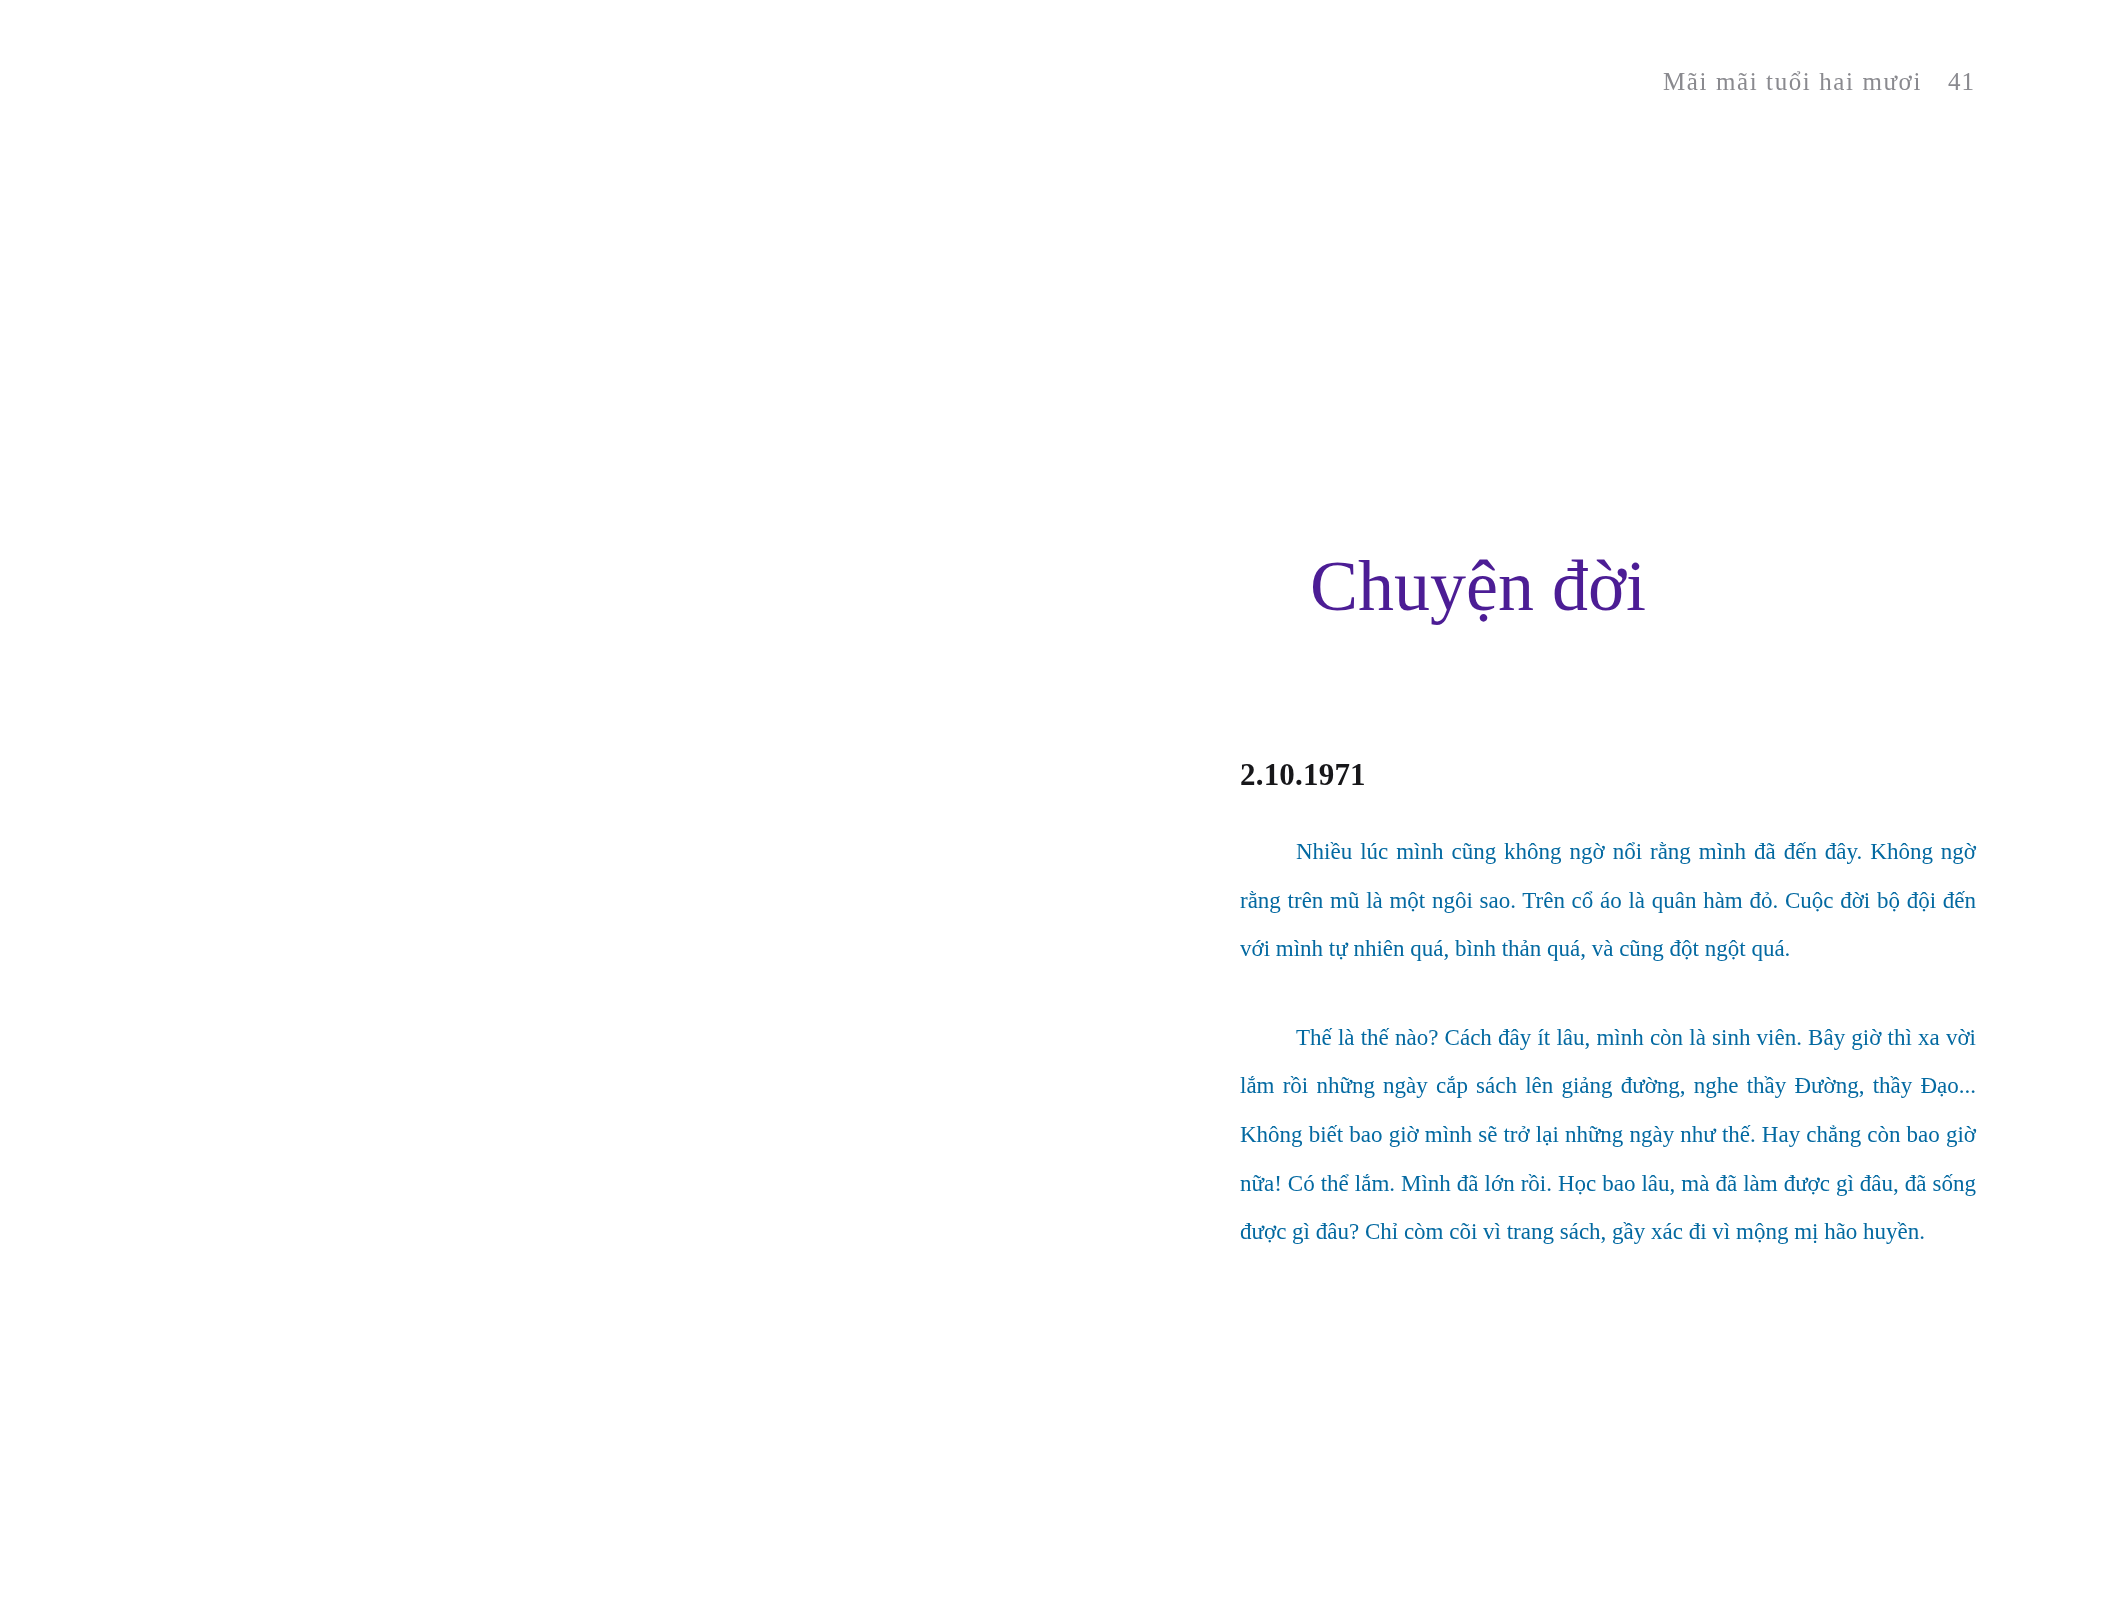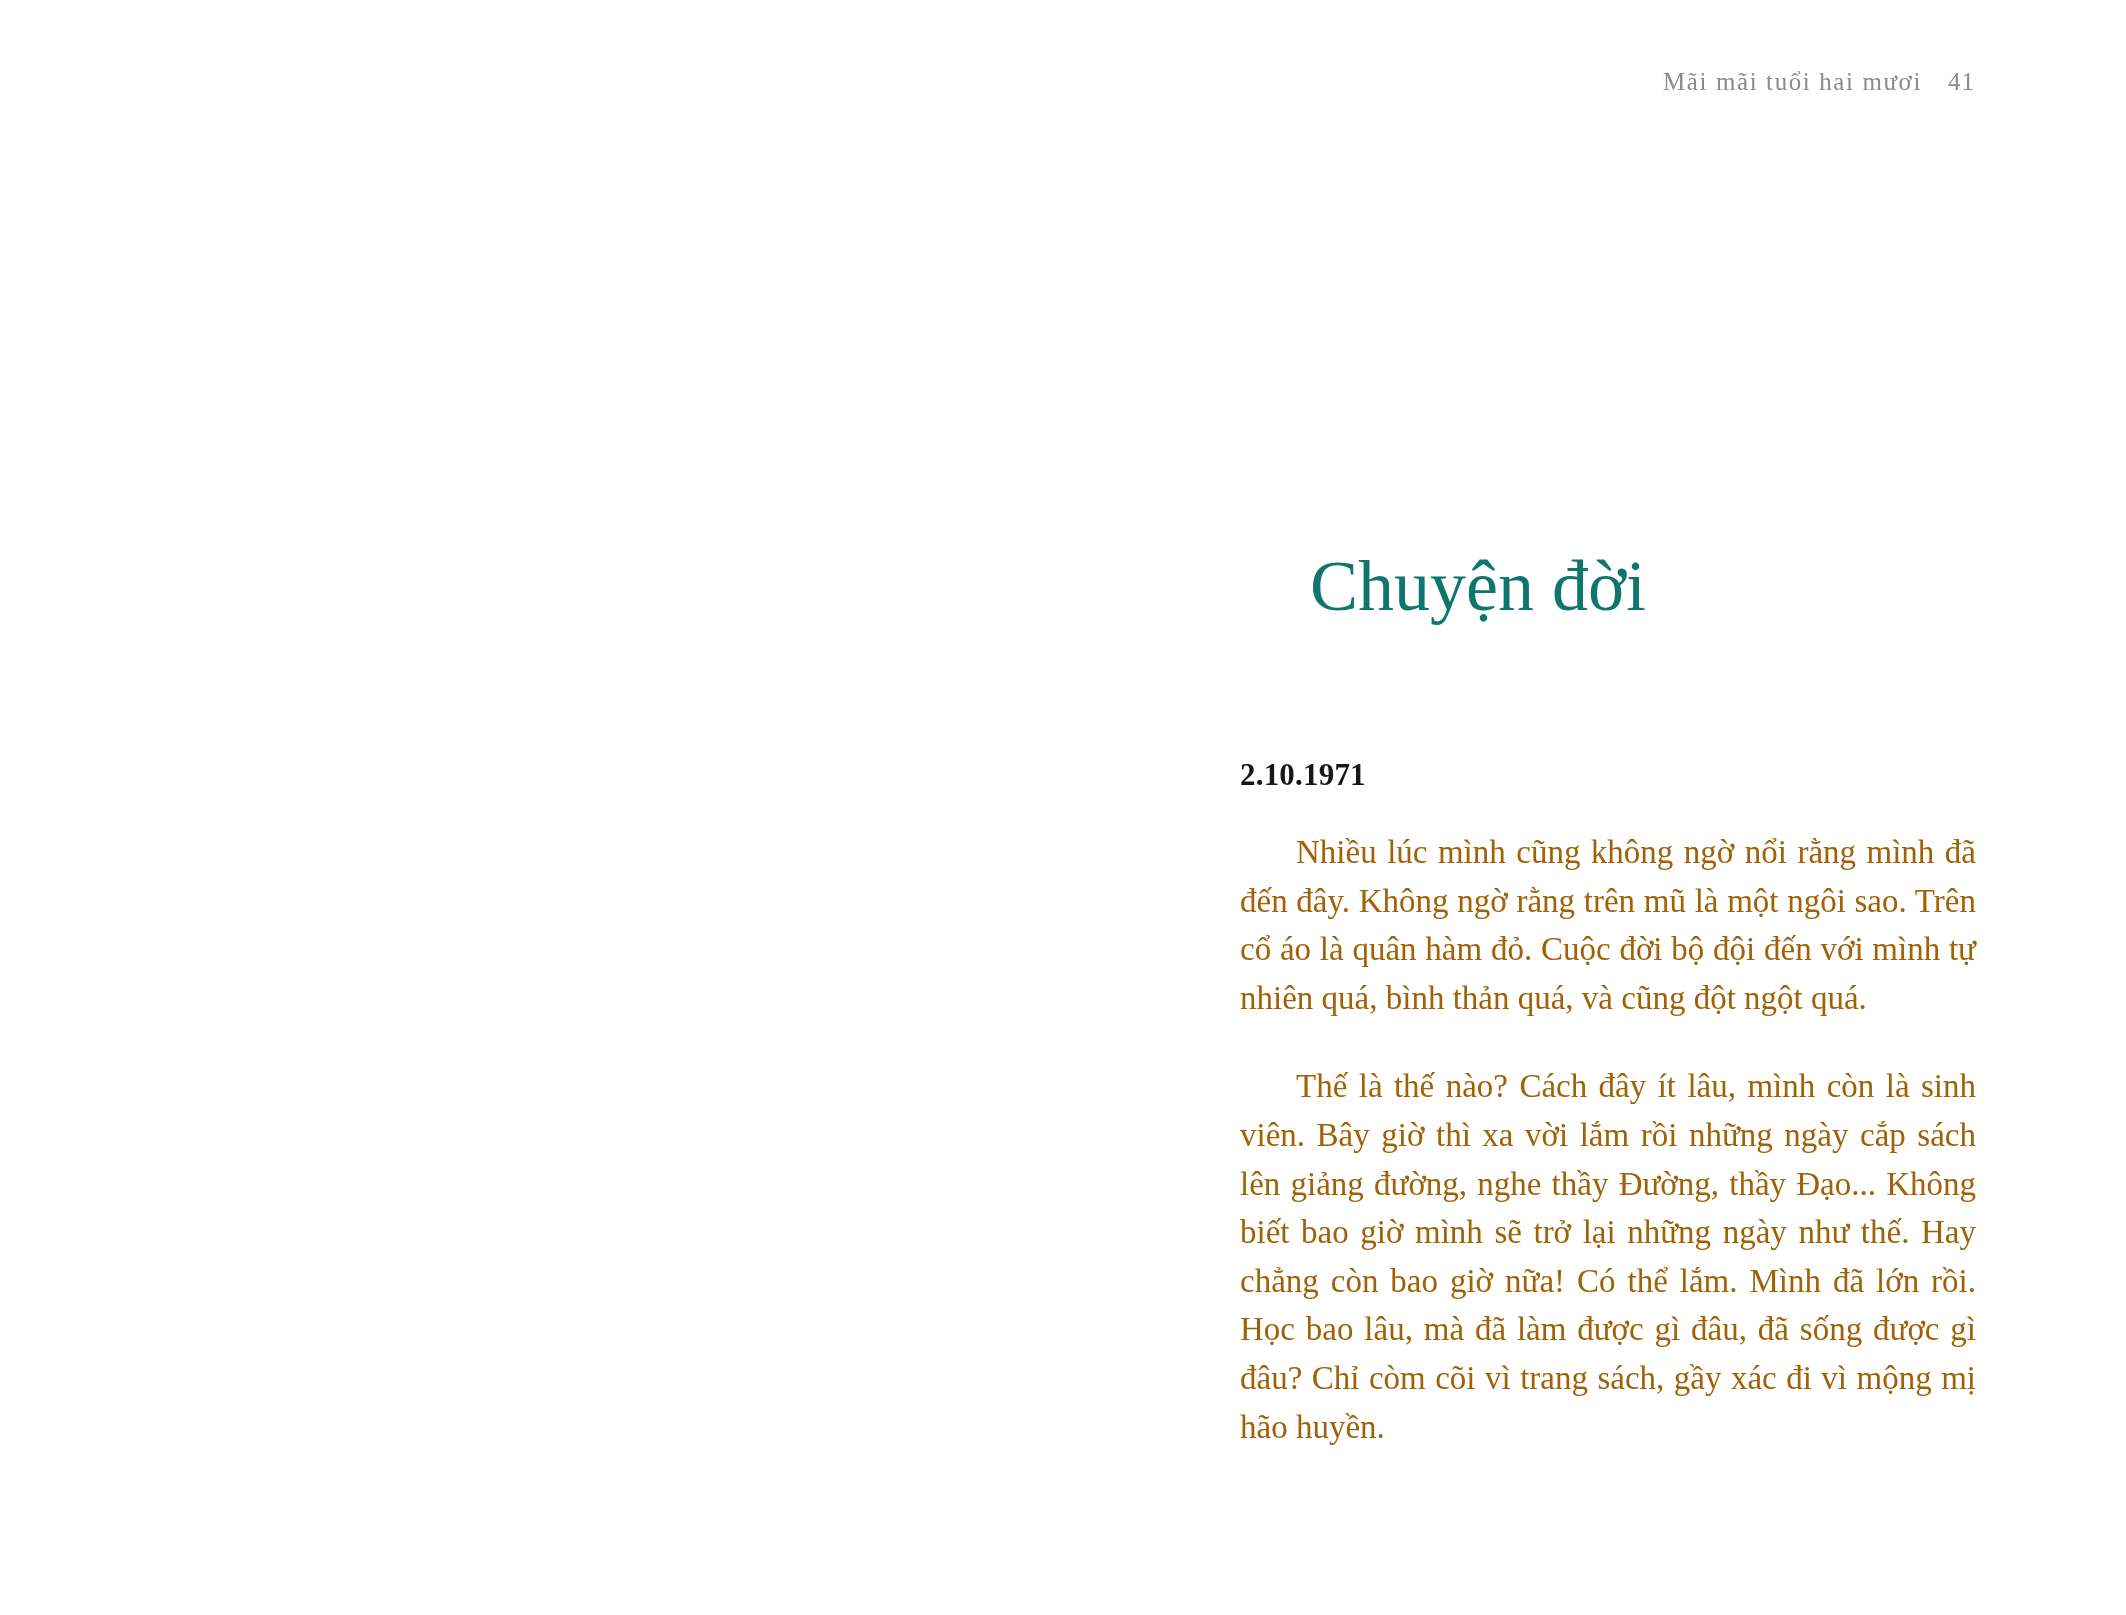--- a/index.html
+++ b/index.html
@@ -46,21 +46,21 @@
     top: 0;
     width: 736px;
   }
 
   .chapter-title {
     position: absolute;
     left: 70px;
     top: 548px;
     font-size: 72px;
     line-height: 1.06;
-    color: #0f766e;
+    color: #4c1d95;
     white-space: nowrap;
     font-weight: 400;
     margin: 0;
   }
 
   .entry-date {
     position: absolute;
     left: 0;
     top: 756px;
     font-size: 31px;
@@ -72,23 +72,23 @@
 
   .body-block {
     position: absolute;
     left: 0;
     top: 828px;
     width: 736px;
   }
 
   .body-paragraph {
     margin: 0 0 40px 0;
-    font-size: 33px;
+    font-size: 23px;
     line-height: 48.6px;
-    color: #a16207;
+    color: #0369a1;
     text-align: justify;
     text-justify: inter-word;
     text-indent: 56px;
     hyphens: none;
   }
 
   .body-paragraph:last-child {
     margin-bottom: 0;
   }
 </style>

